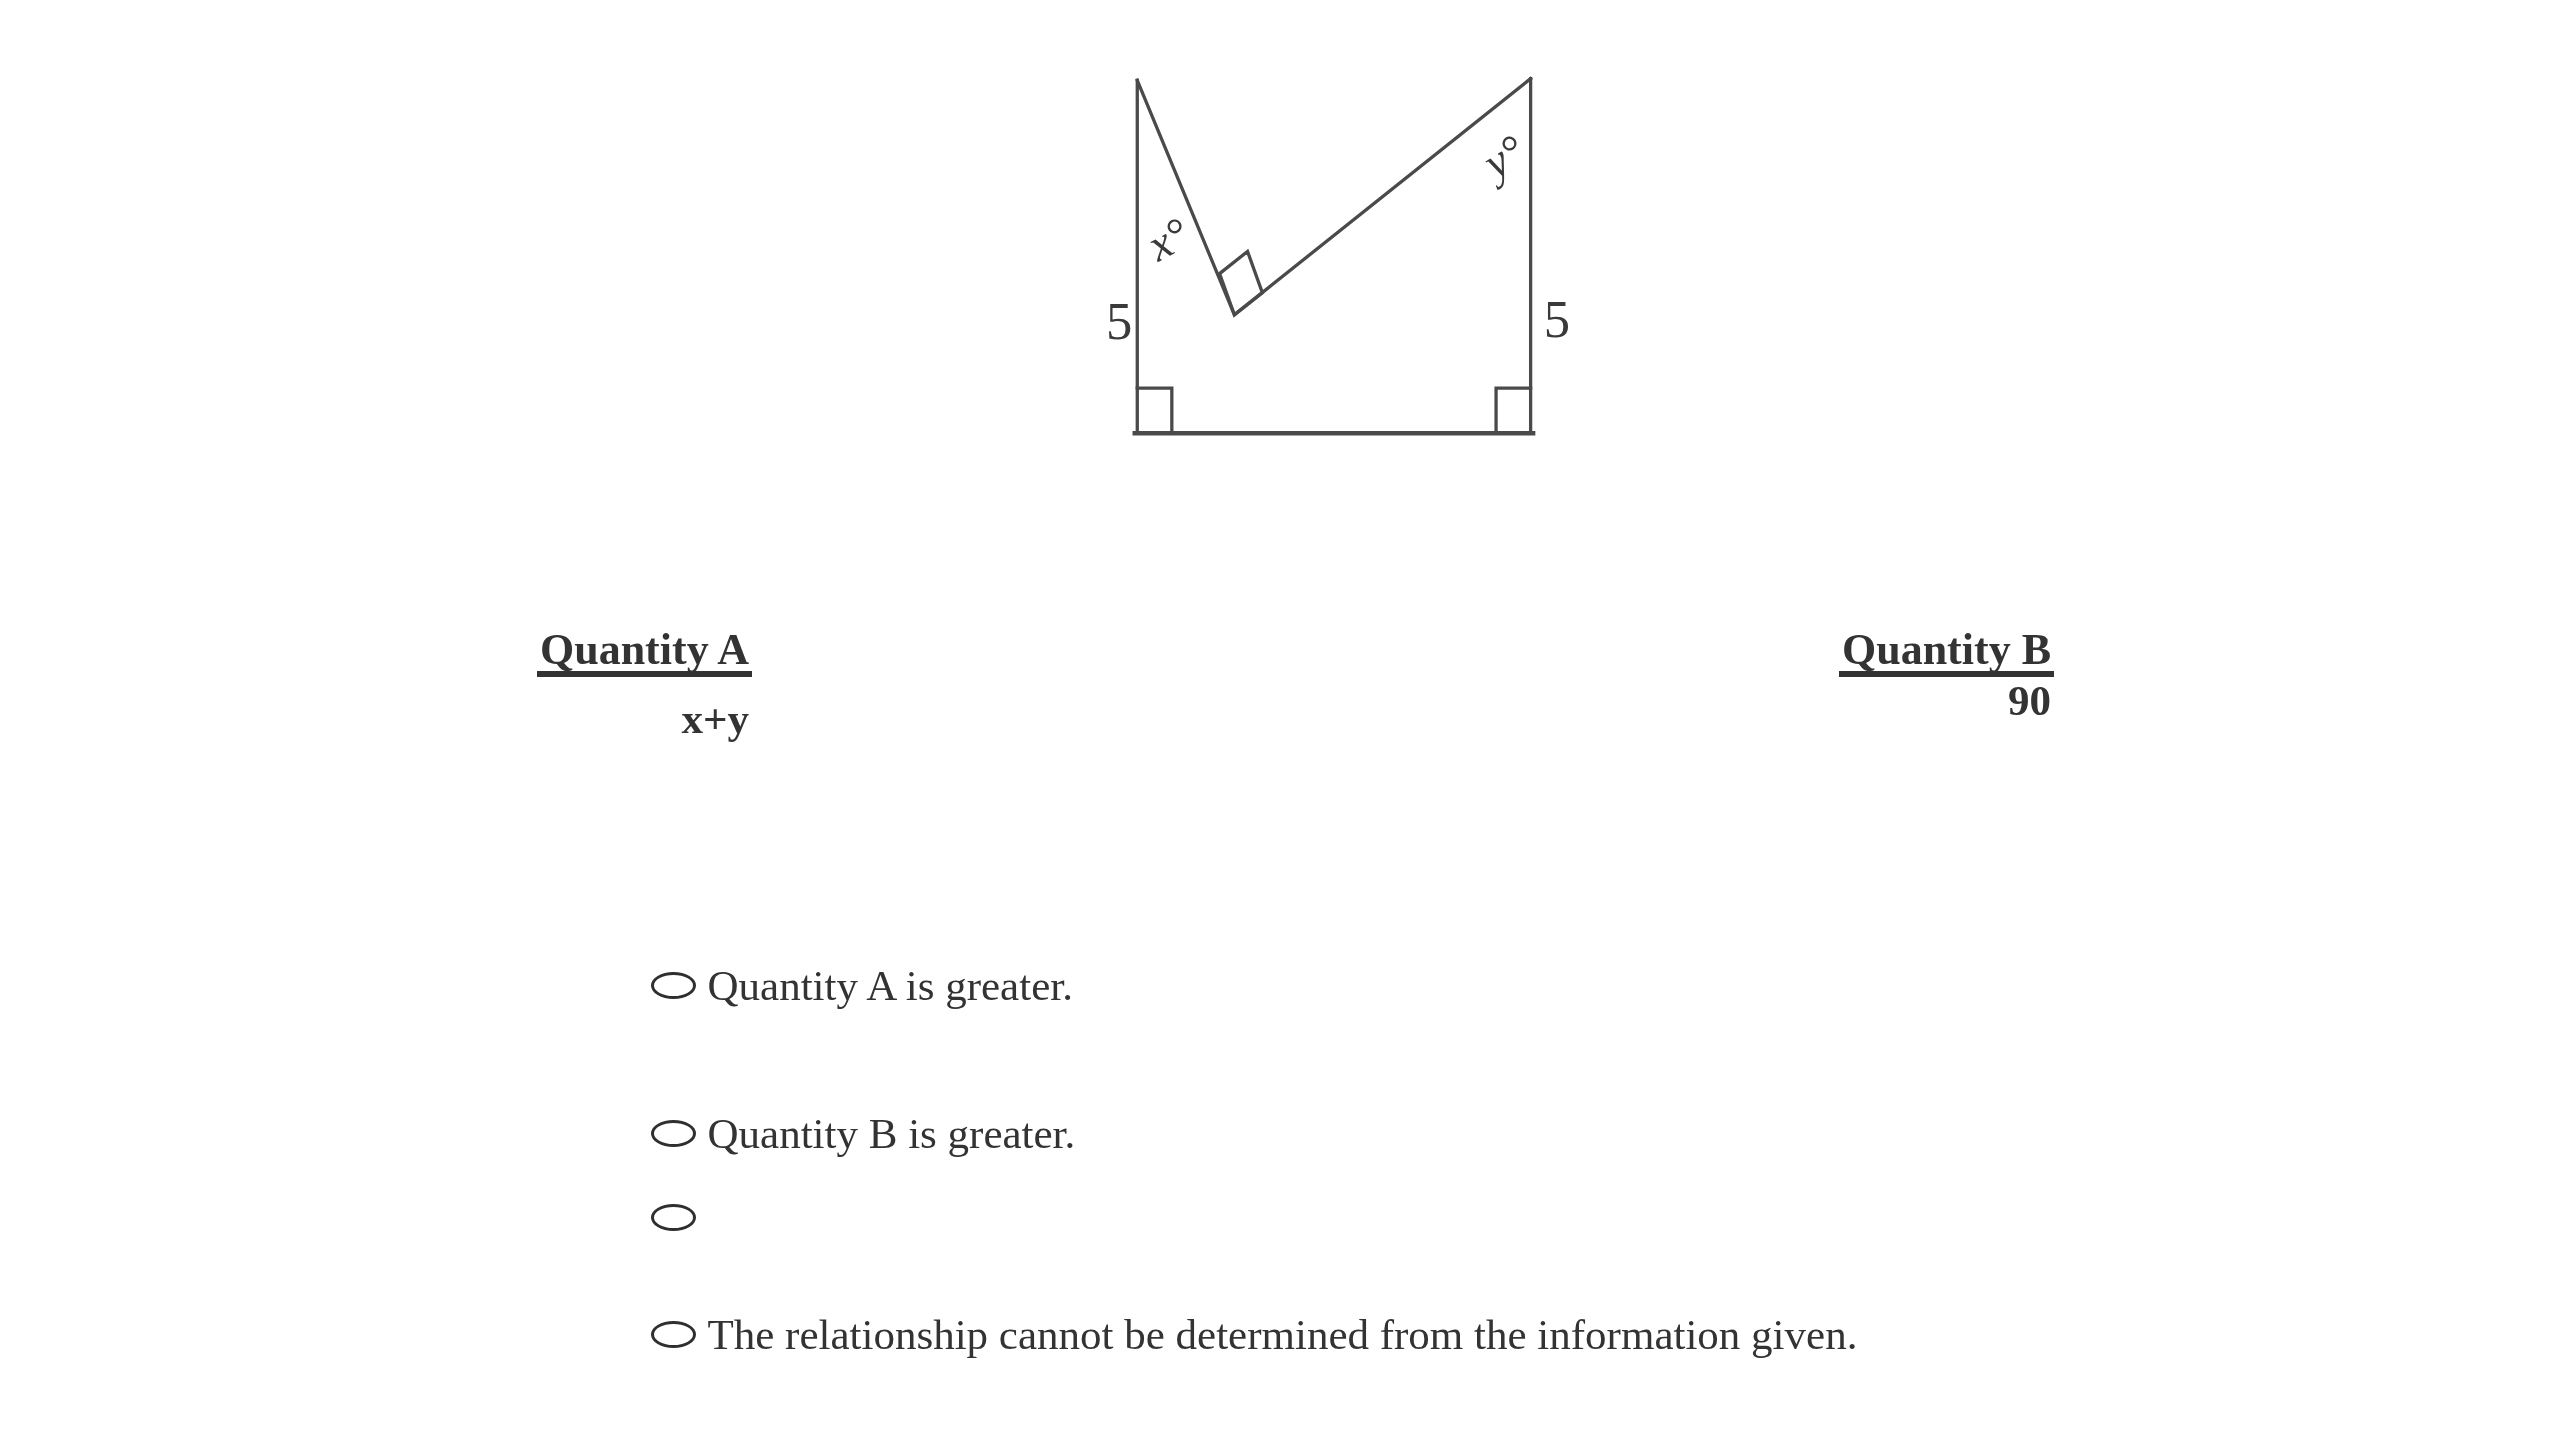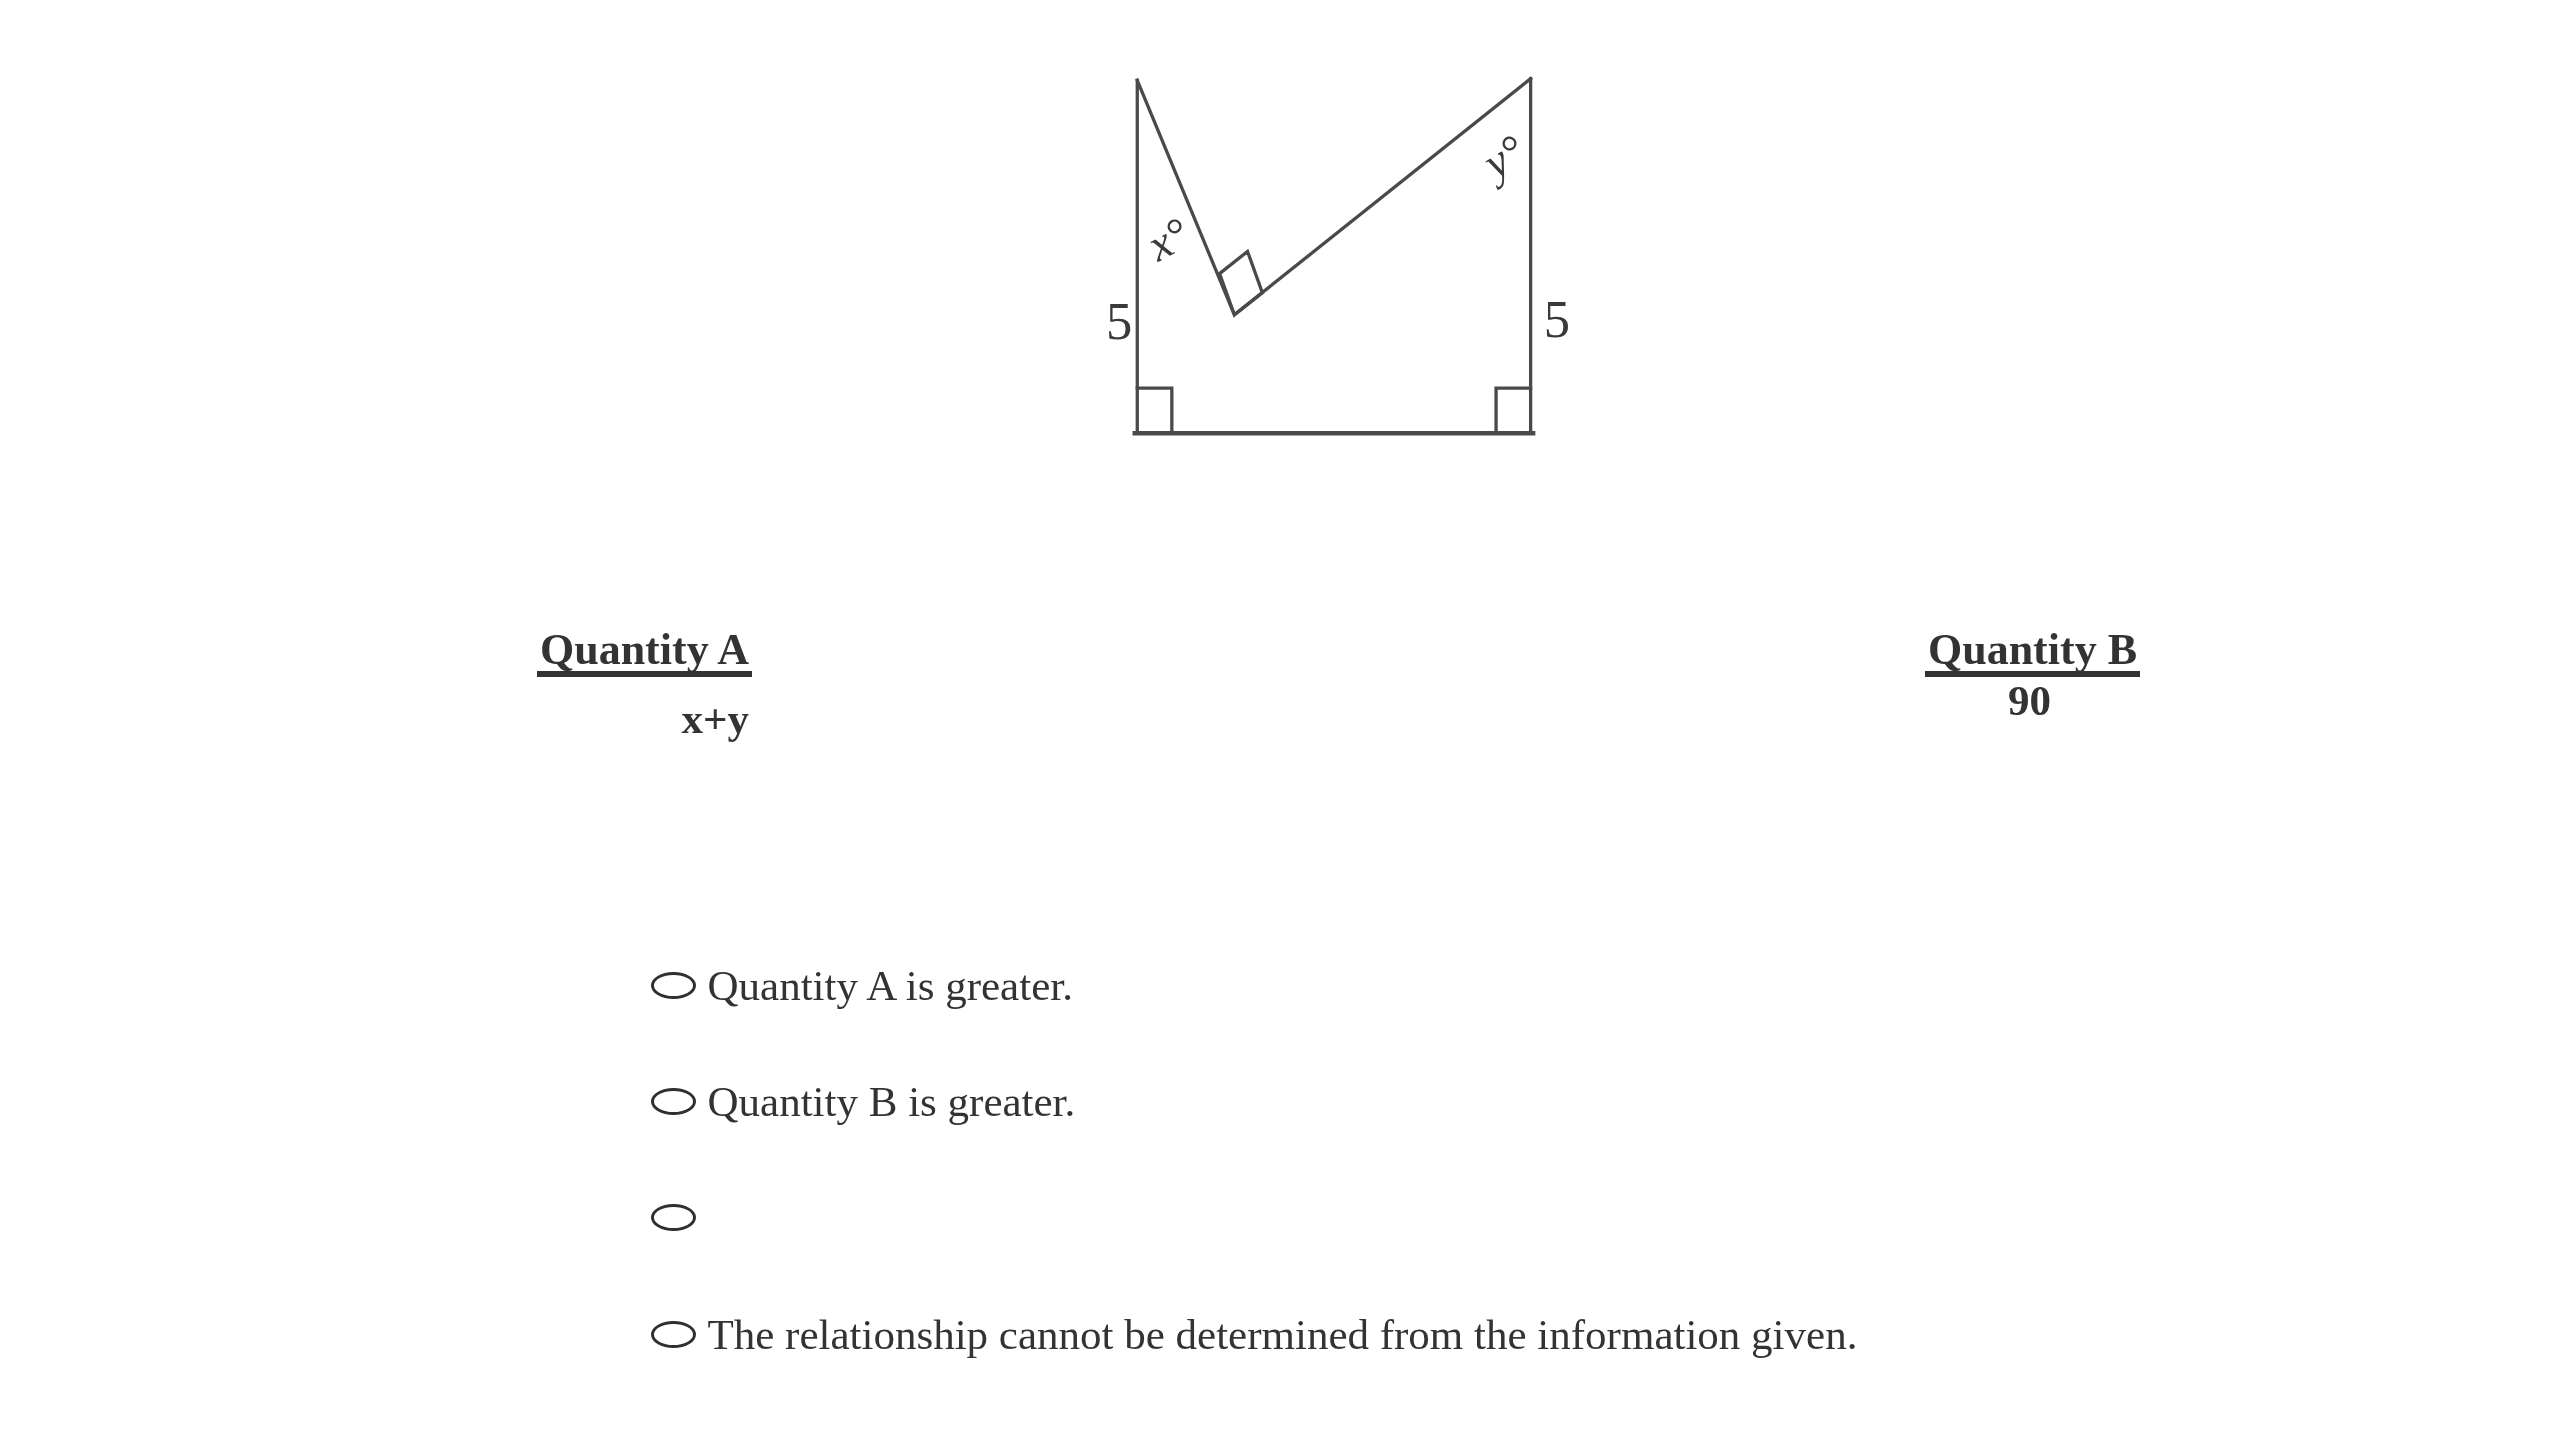--- a/index.html
+++ b/index.html
@@ -26,38 +26,38 @@
   .q-heading {
     font-size: 44px; font-weight: bold; line-height: 44px;
     display: inline-block; position: relative; white-space: nowrap;
   }
   .q-underline {
     position: absolute; left: -3.3px; right: -3.3px; bottom: -5px;
     height: 5.8px; background: #333333;
   }
   .q-value { font-size: 43px; line-height: 46px; font-weight: bold; }
   #qa-heading-wrap { left: 527px; top: 628px; }
-  #qb-heading-wrap { left: 1915px; top: 628px; }
+  #qb-heading-wrap { left: 1829px; top: 628px; }
   #qa-value-wrap { left: 527px; top: 696px; }
   #qb-value-wrap { left: 1829px; top: 678px; }
 
   
   .option-row {
     left: 651px; height: 66px;
     display: flex; align-items: center; gap: 11.5px;
     cursor: default;
   }
   .radio {
     width: 45px; height: 27px; flex: 0 0 auto;
     border: 3.3px solid #2f2f2f; border-radius: 50%;
     background: #ffffff;
   }
   .option-label { font-size: 43px; line-height: 49px; white-space: nowrap; color: #333333; }
   #option-row-1 { top: 952px; }
-  #option-row-2 { top: 1068px; justify-content: space-between; }
+  #option-row-2 { top: 1100px; justify-content: space-between; }
   #option-row-3 { top: 1184px; }
   #option-row-4 { top: 1301px; }
 </style>
 </head>
 <body>
 
 <div class="abs" id="figure-wrap">
   <svg viewBox="0 0 600 480">
 
     <line class="fig-line" x1="50" y1="38" x2="50" y2="467"></line>

